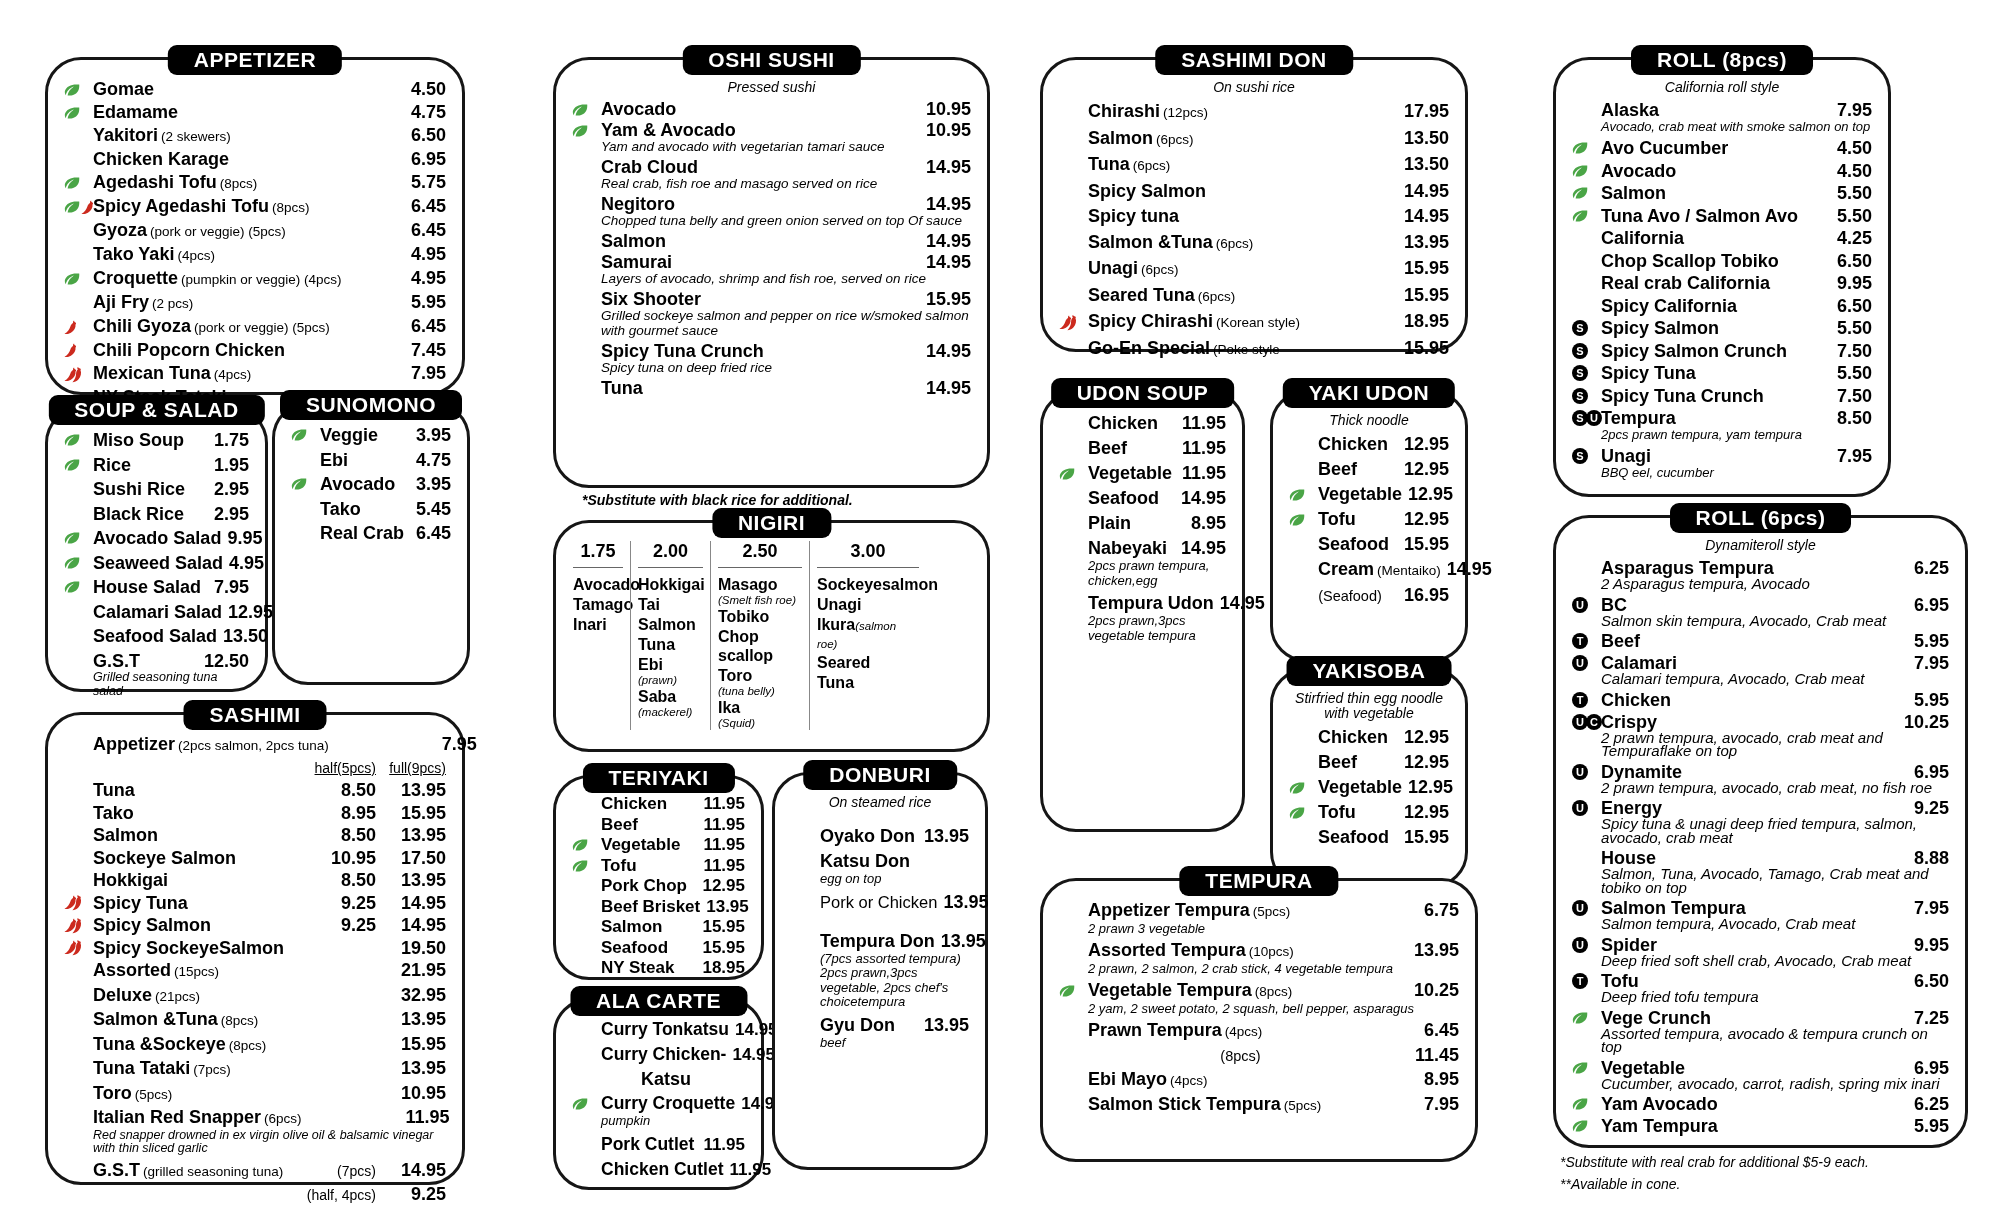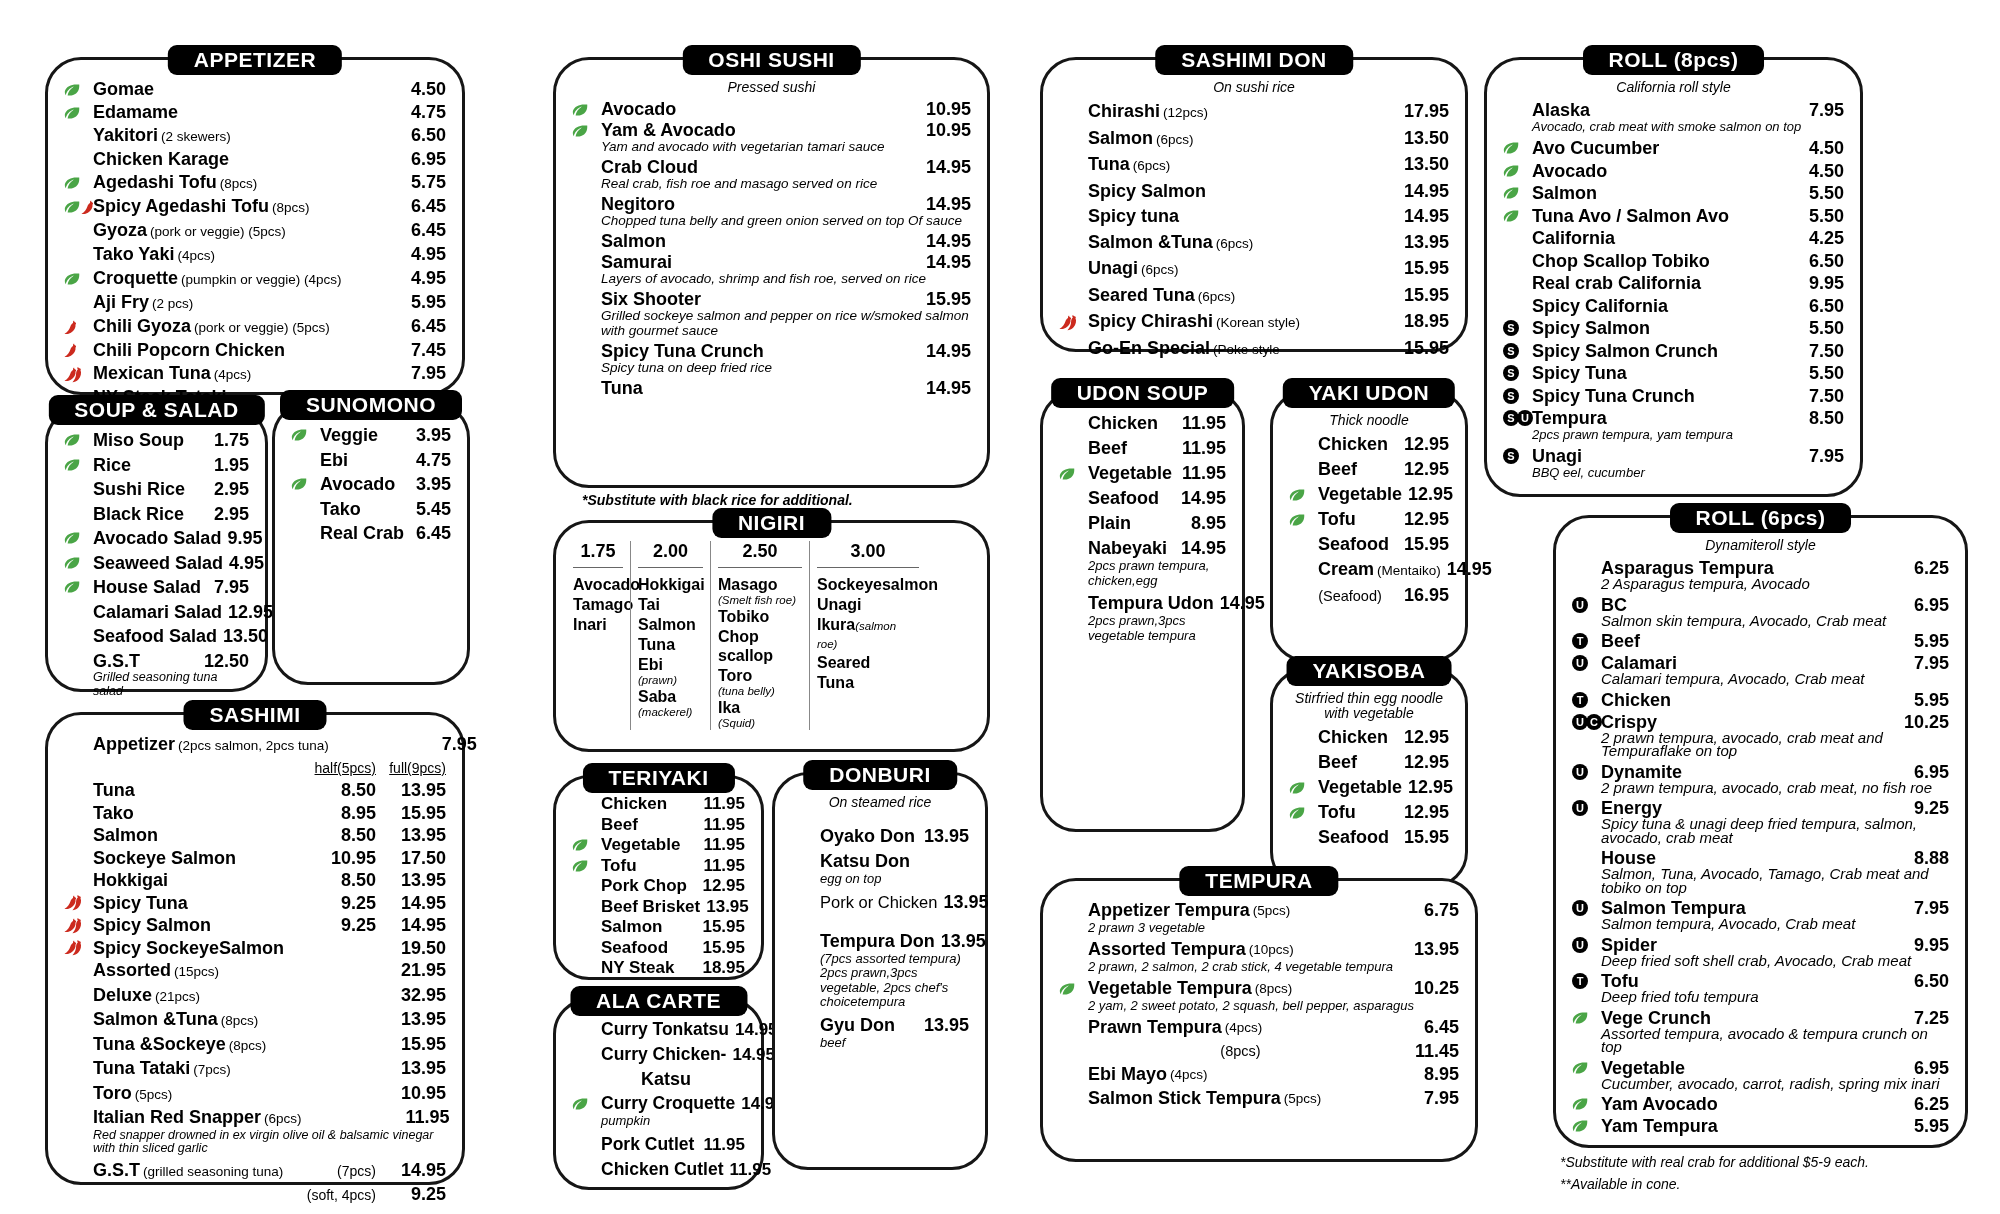--- a/index.html
+++ b/index.html
@@ -42,40 +42,40 @@
   #box-oshi{left:553px;top:57px;width:437px;height:431px;}
   #box-nigiri{left:553px;top:520px;width:437px;height:232px;padding:14px 10px 8px;}
   #box-teriyaki{left:553px;top:775px;width:211px;height:205px;padding-top:16px;}
   #box-alacarte{left:553px;top:998px;width:211px;height:192px;padding-top:16px;}
   #box-donburi{left:772px;top:772px;width:216px;height:398px;}
   #box-sashimidon{left:1040px;top:57px;width:428px;height:295px;}
   #box-udon{left:1040px;top:390px;width:205px;height:442px;}
   #box-yakiudon{left:1270px;top:390px;width:198px;height:272px;}
   #box-yakisoba{left:1270px;top:668px;width:198px;height:220px;}
   #box-tempura{left:1040px;top:878px;width:438px;height:284px;}
-  #box-roll8{left:1484px;top:57px;width:379px;height:440px;}
+  #box-roll8{left:1553px;top:57px;width:338px;height:440px;}
   #box-roll6{left:1553px;top:515px;width:415px;height:633px;}
   
   #box-appetizer .row{line-height:23px;}
   #box-soup .row,#box-sunomono .row{line-height:24.5px;}
   #box-soup .desc{font-size:12.5px;line-height:13.5px;}
   #box-sashimi .row{line-height:22.5px;}
   #box-sashimi .desc{font-size:12.5px;line-height:13.5px;}
   #box-oshi .row{line-height:21px;}
   #box-oshi .desc{font-size:13.5px;line-height:15px;}
   #box-teriyaki .row{line-height:20.5px;}
   #box-teriyaki .name{font-size:17px;}
   #box-teriyaki .price{font-size:17px;}
   #box-alacarte .row{line-height:25px;}
   #box-alacarte .name{font-size:17.5px;}
   #box-alacarte .price{font-size:17px;}
   #box-donburi .row{line-height:25px;}
   #box-sashimidon .row{line-height:25.5px;}
   #box-udon .row,#box-yakiudon .row,#box-yakisoba .row{line-height:25px;}
-  #box-tempura .row{line-height:23.5px;align-items:center;}
+  #box-tempura .row{line-height:23.5px;}
   #box-roll8 .row{line-height:22.5px;}
   #box-roll6 .row{line-height:22px;}
   #box-roll6 .desc{font-size:15px;line-height:13.5px;}
   
   #nigiri-cols{display:flex;margin-top:4px;}
   .nig-col{padding:0 7px;min-height:168px;box-sizing:border-box;}
   .nig-col + .nig-col{border-left:1.5px solid #888;}
   .nig-col:nth-child(1){width:64px;}
   .nig-col:nth-child(2){width:80px;}
   .nig-col:nth-child(3){width:99px;}
@@ -475,21 +475,21 @@
       <div class="row">
         <span class="gut"></span>
         <span class="name">G.S.T</span>
         <span class="note">(grilled seasoning tuna)</span>
         <span class="p1 plain-label">(7pcs)</span>
         <span class="p2">14.95</span>
       </div>
       <div class="row">
         <span class="gut"></span>
         <span class="name"></span>
-        <span class="p1 plain-label">(soft, 4pcs)</span>
+        <span class="p1 plain-label">(half, 4pcs)</span>
         <span class="p2">9.25</span>
       </div>
     </div>
 </section>
 
 <section class="box" id="box-oshi">
   <div class="pill">OSHI SUSHI</div>
   <div class="subtitle">Pressed sushi</div>
   <div class="items">
       <div class="row">

